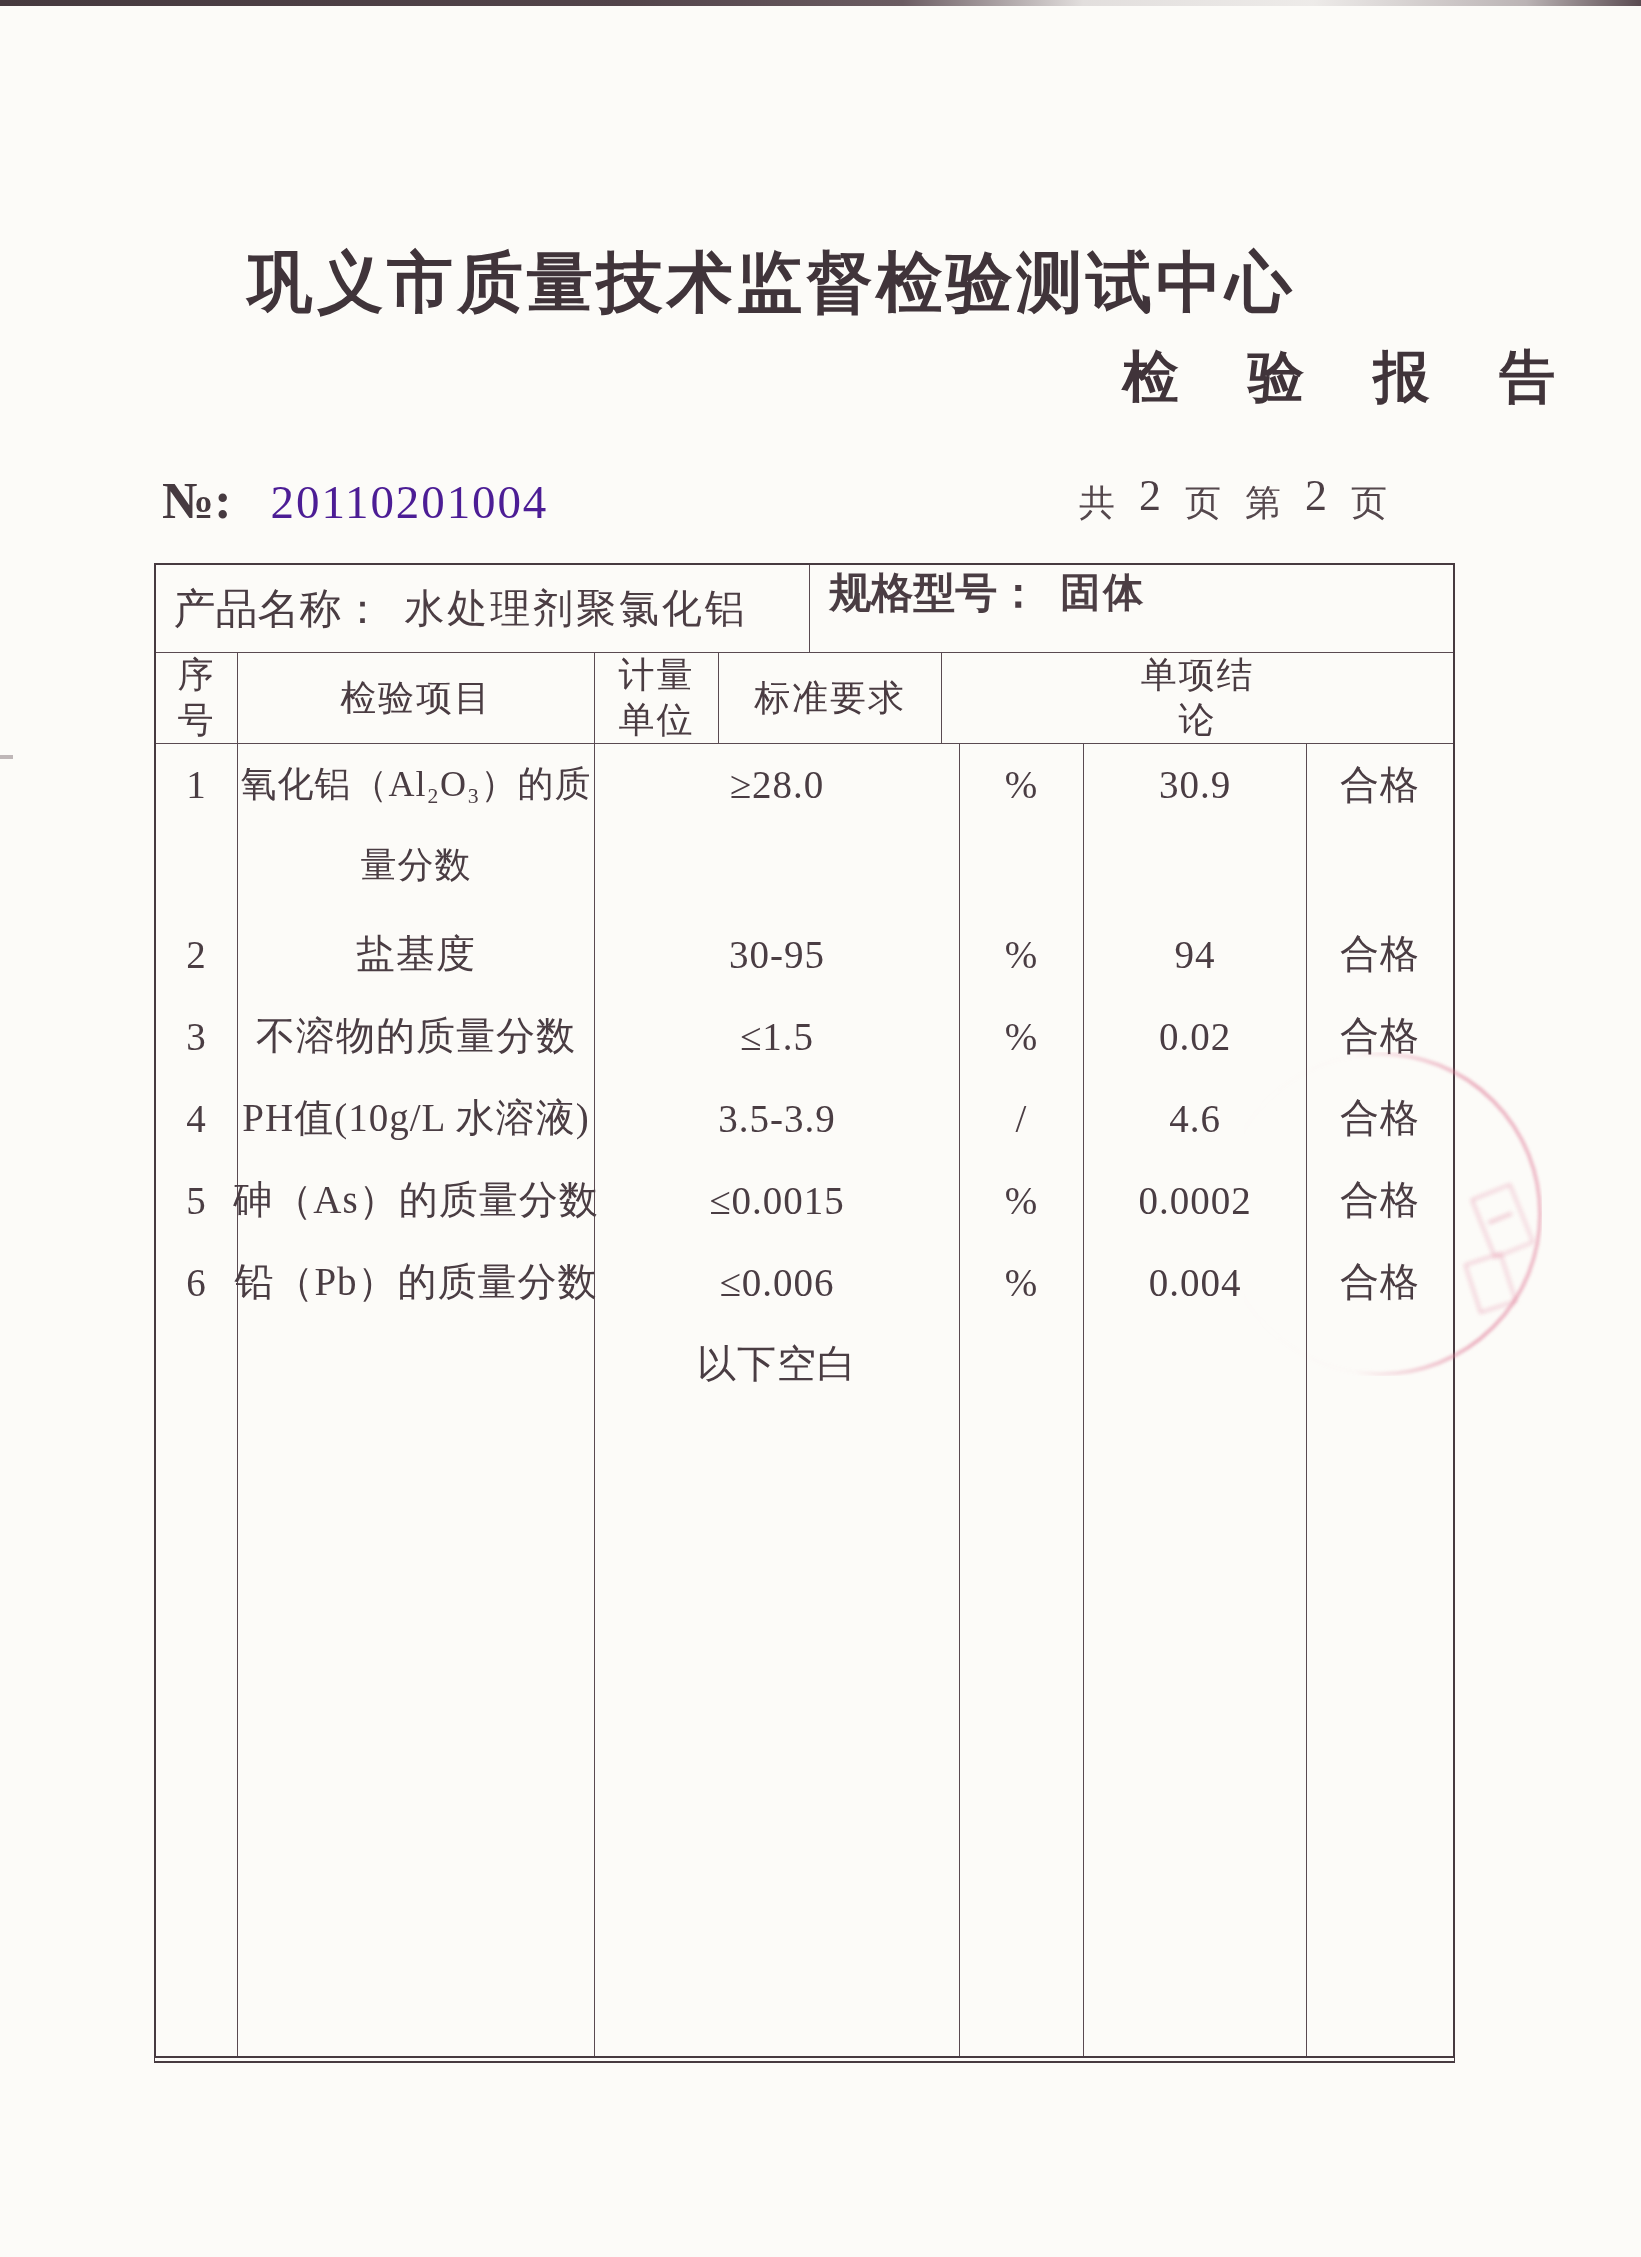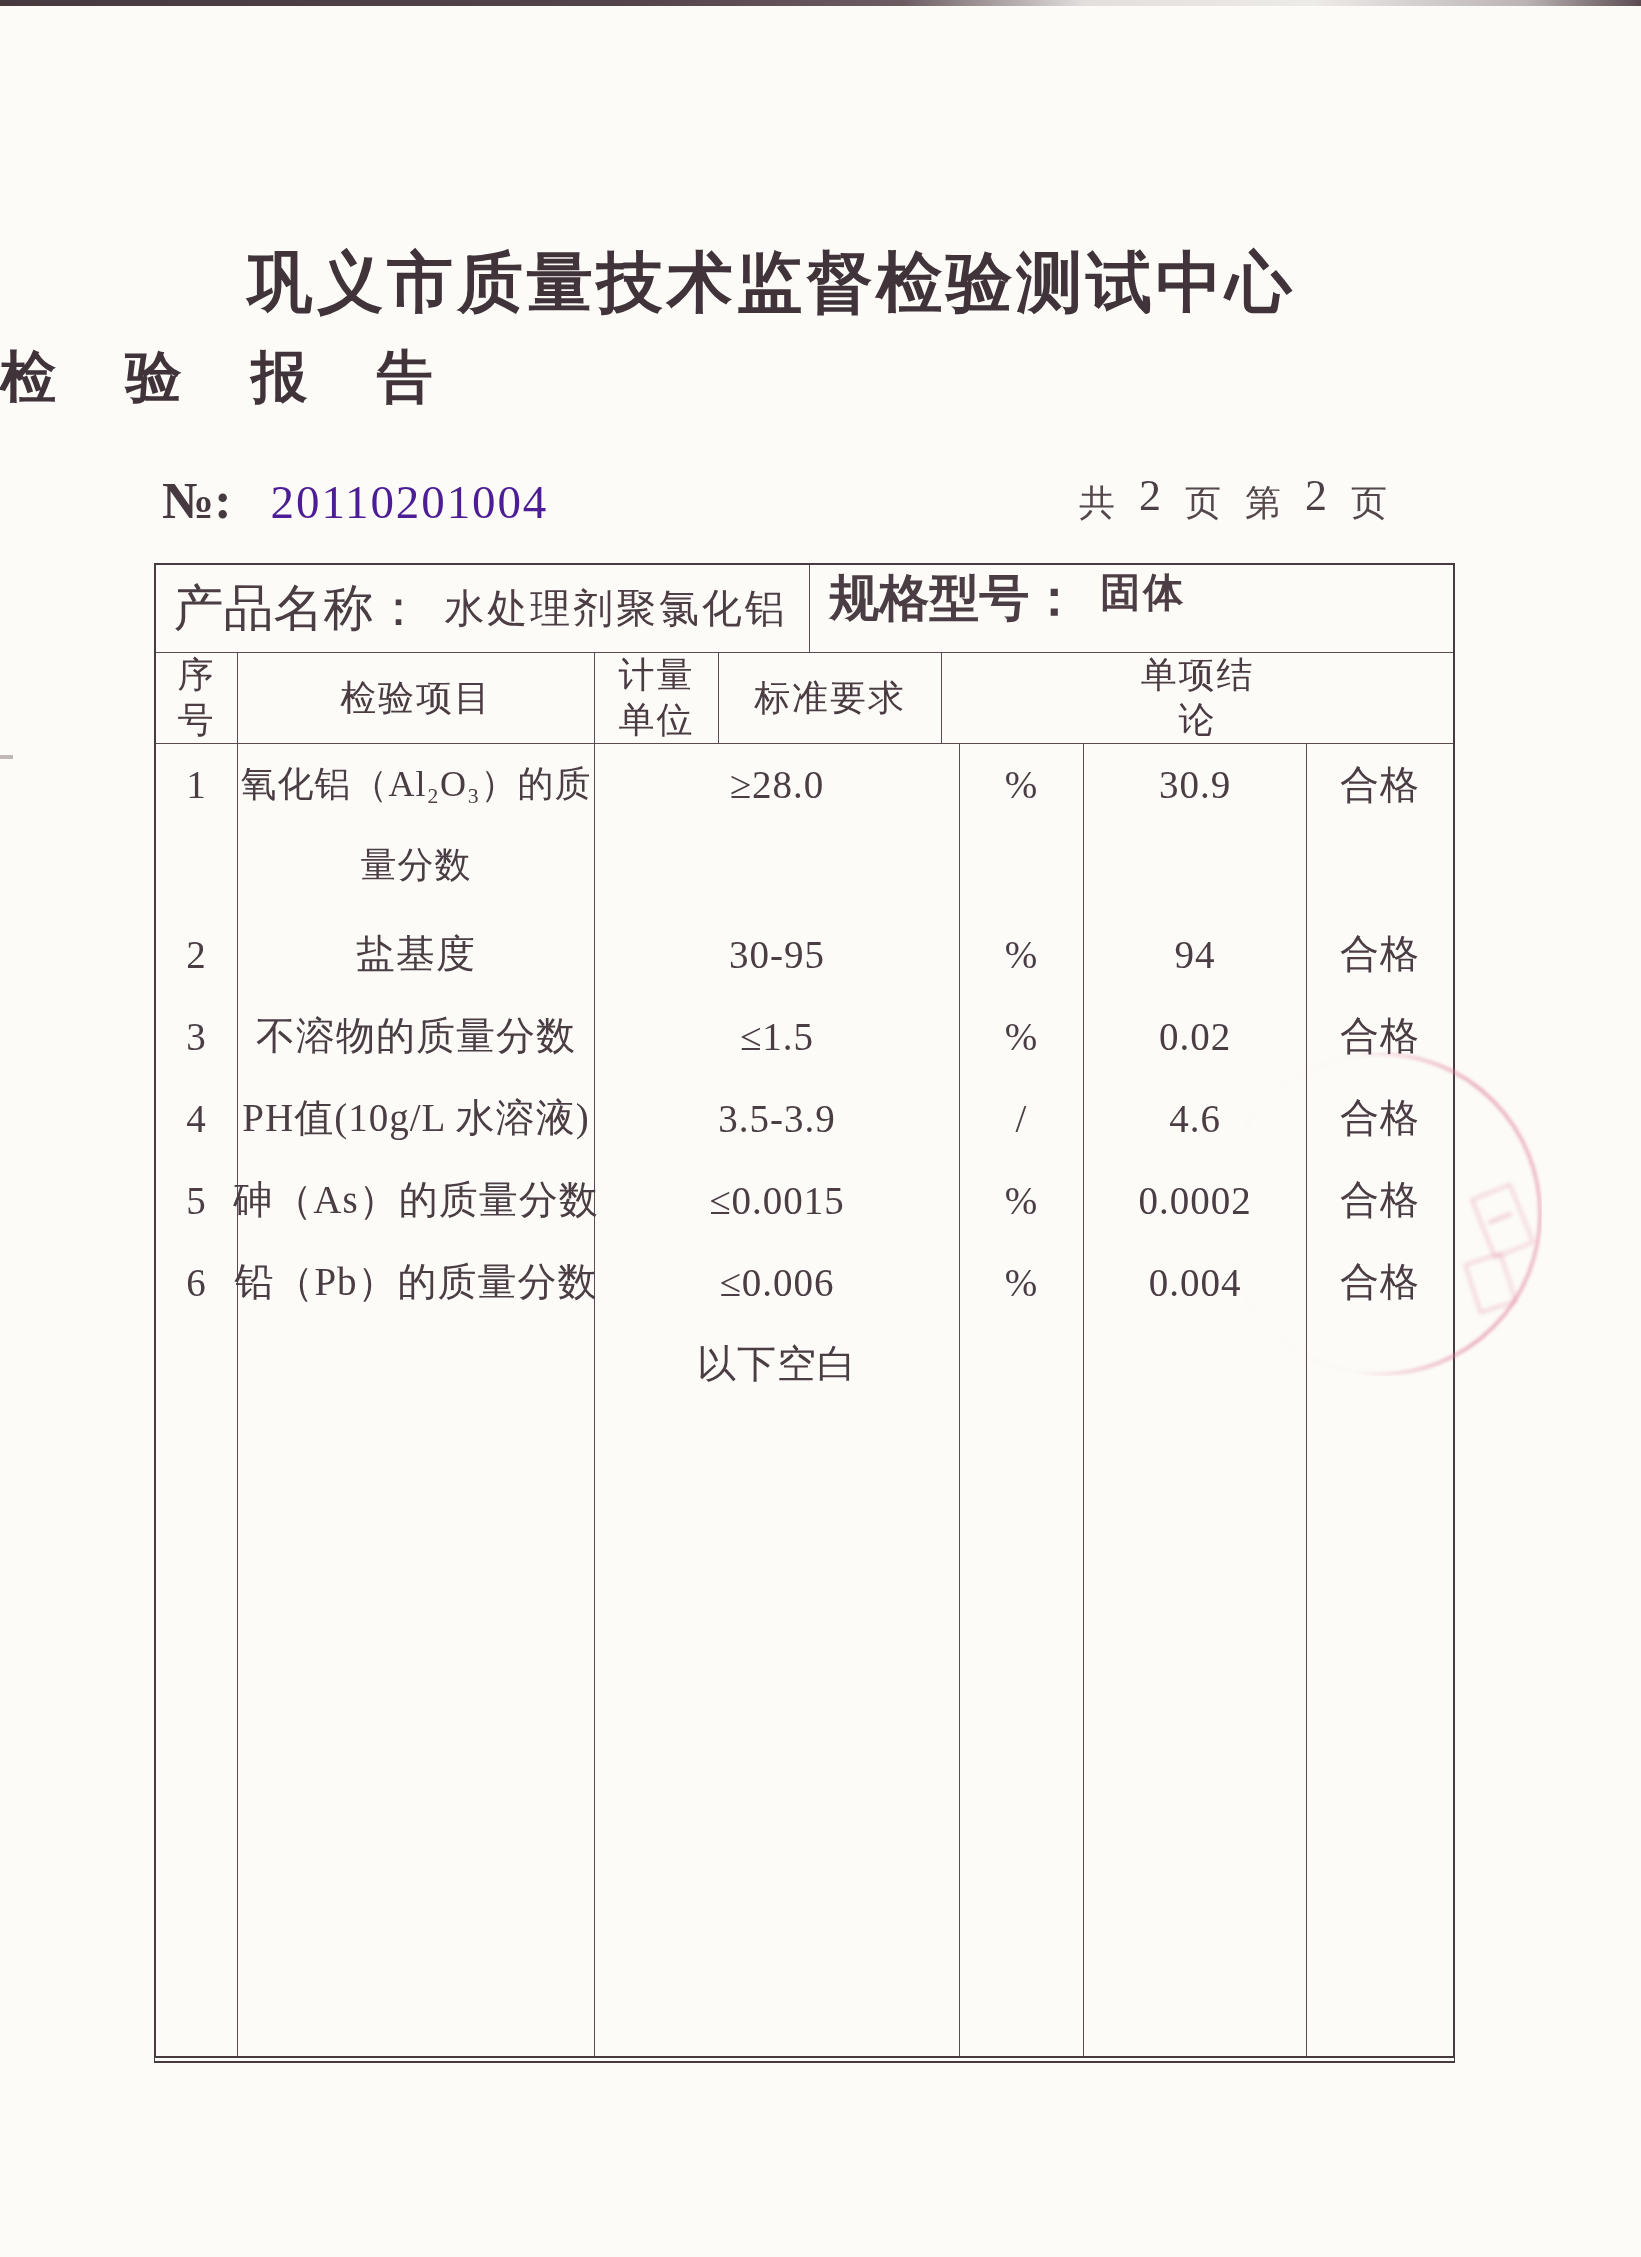--- a/index.html
+++ b/index.html
@@ -18,21 +18,21 @@
   }
   .scan-dash-left{position:absolute;left:0;top:755px;width:12.6px;height:3.9px;background:#8d7f84;opacity:.55;}
   
   .org-title{
     position:absolute;top:234px;left:0;width:1535px;margin:4px;
     text-align:center;font-size:66px;font-weight:bold;letter-spacing:3.9px;
     color:#40343a;white-space:nowrap;
   }
   .report-title{
     position:absolute;top:340px;left:0;width:1562px;margin:0;
-    text-align:left;font-size:56px;font-weight:bold;letter-spacing:6.8px;
+    text-align:right;font-size:56px;font-weight:bold;letter-spacing:6.8px;
     color:#40343a;white-space:nowrap;
   }
   
   .no-line{position:absolute;left:162px;top:471px;display:flex;align-items:baseline;gap:39px;}
   .no-label{font-size:52px;font-weight:bold;color:#463a40;}
   .no-value{font-size:47px;letter-spacing:1.9px;color:#4c1d95;}
   .pages-line{position:absolute;left:1079px;top:475px;display:flex;align-items:baseline;gap:23px;
     font-size:36px;color:#55484d;letter-spacing:1px;}
   .pages-line .page-num{font-size:44px;position:relative;top:-4.8px;color:#4c3f45;}
   
@@ -40,21 +40,21 @@
     position:absolute;left:154px;top:563px;width:1301px;height:1500px;
     box-sizing:border-box;border:2.9px solid #473a40;border-bottom:7.7px double #473a40;
     display:flex;flex-direction:column;
   }
   .trow{display:flex;box-sizing:border-box;}
   .cell{box-sizing:border-box;}
   .bdr{border-right:1.9px solid #5a4a51;}
   .trow-product{height:88px;border-bottom:1.9px solid #5a4a51;}
   .cell-product{width:654px;display:flex;align-items:center;padding-left:17.4px;}
   .cell-spec{flex:1;display:flex;align-items:flex-start;padding-left:19.3px;font-weight:bold;}
-  .hlabel{font-size:50px;color:#4a3d43;}
+  .hlabel{font-size:42px;color:#4a3d43;}
   .hvalue{font-size:40px;margin-left:21px;letter-spacing:2.9px;color:#4c3e44;}
   .trow-head{height:91px;border-bottom:1.9px solid #5a4a51;}
   .trow-head .cell{display:flex;align-items:center;justify-content:center;text-align:center;
     white-space:pre;font-size:36px;line-height:45px;letter-spacing:1.9px;}
   .c1{width:82px;} .c2{width:357px;} .c3{width:365px;} .c4{width:124px;} .c5{width:223px;} .c6{flex:1;}
   .tbody{flex:1;display:flex;flex-direction:column;}
   .brow .cell{display:flex;align-items:center;justify-content:center;text-align:center;
     white-space:pre;font-size:39px;letter-spacing:1px;color:#4a3d43;}
   .brow-first{height:169px;}
   .brow-first .cell{align-items:flex-start;line-height:81px;}

